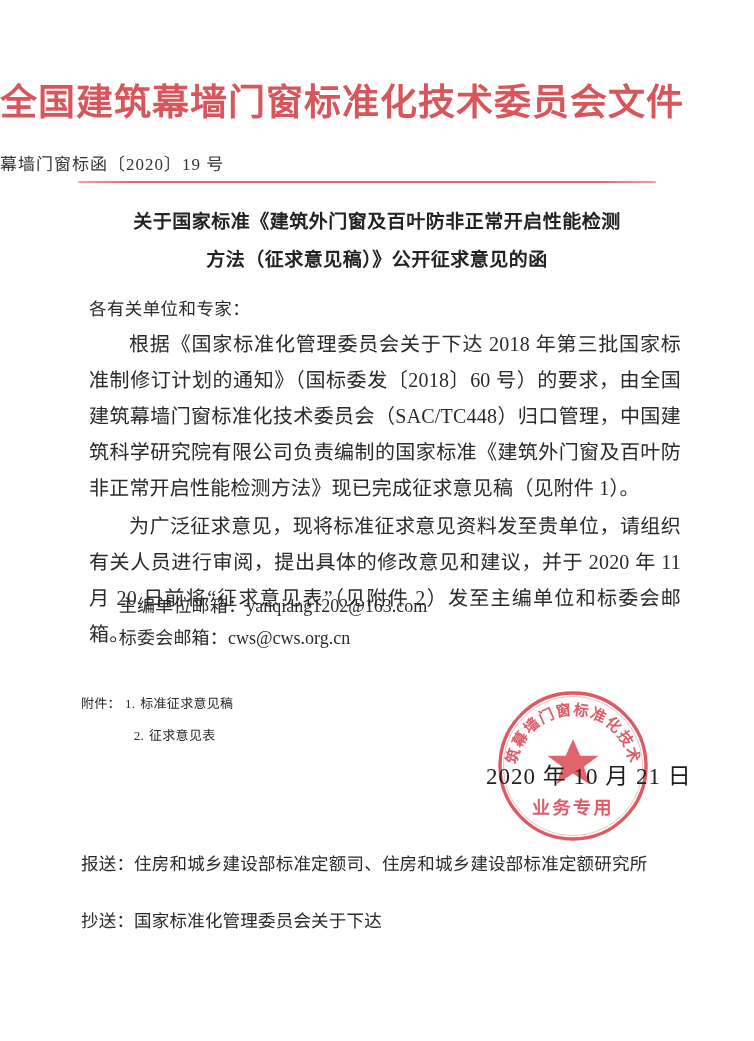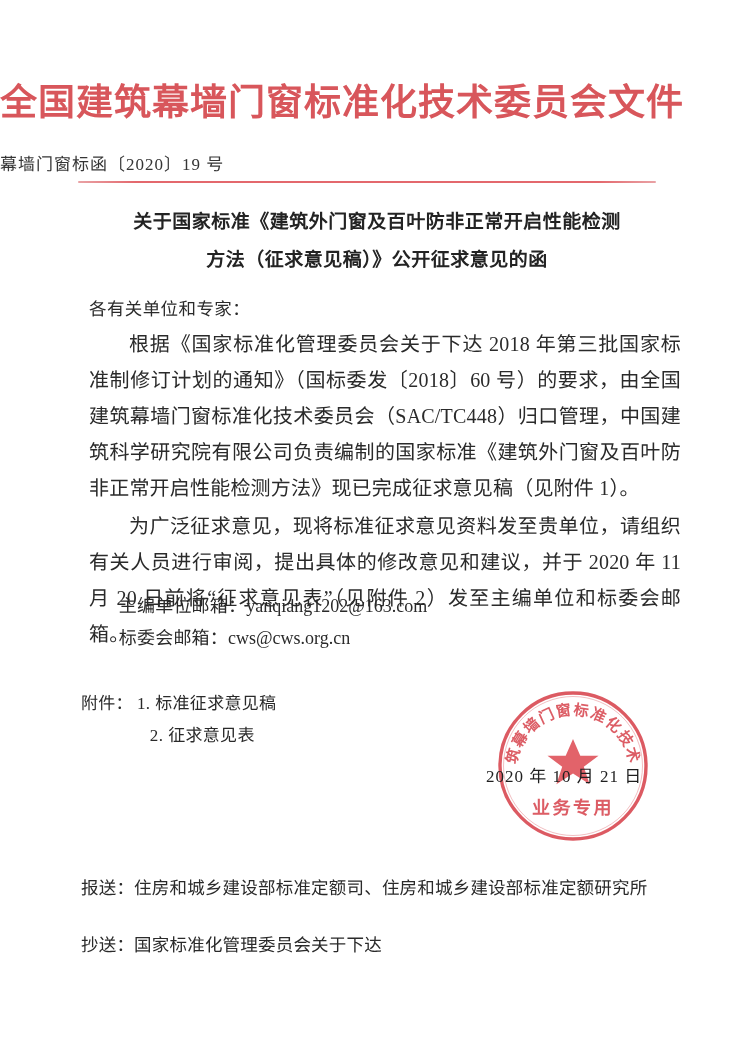--- a/index.html
+++ b/index.html
@@ -129,21 +129,21 @@
   }
 
   
   .attachments {
     position: absolute;
     left: 81px;
     top: 688px;
     width: 400px;
   }
   .attach-row {
-    font-size: 17px;
+    font-size: 13px;
     line-height: 32px;
     letter-spacing: 0.3px;
     color: #2a2a2a;
     white-space: nowrap;
   }
   .attach-label { margin-right: 4px; }
   .attach-indent { display: inline-block; width: 4.05em; }
   .attach-num { margin-right: 5px; }
 
   
@@ -155,41 +155,40 @@
     height: 152px;
     pointer-events: none;
   }
   .seal svg { display: block; width: 152px; height: 152px; }
 
   
   .doc-date {
     position: absolute;
     left: 486px;
     top: 764px;
-    font-size: 17px;
+    font-size: 23px;
     line-height: 26px;
     letter-spacing: 1px;
     color: #1f1f1f;
     white-space: nowrap;
   }
 
   
   .distribution {
     position: absolute;
     left: 81px;
     top: 849px;
     width: 595px;
   }
   .dist-block { margin-bottom: 26px; }
   .dist-line {
     font-size: 17.5px;
     line-height: 31px;
     letter-spacing: 0.2px;
     color: #2a2a2a;
-    margin-top: 24px;
   }
   .dist-label { }
   .dist-text-wrap {
     display: inline;
   }
 </style>
 </head>
 <body>
 
 <div class="page">

